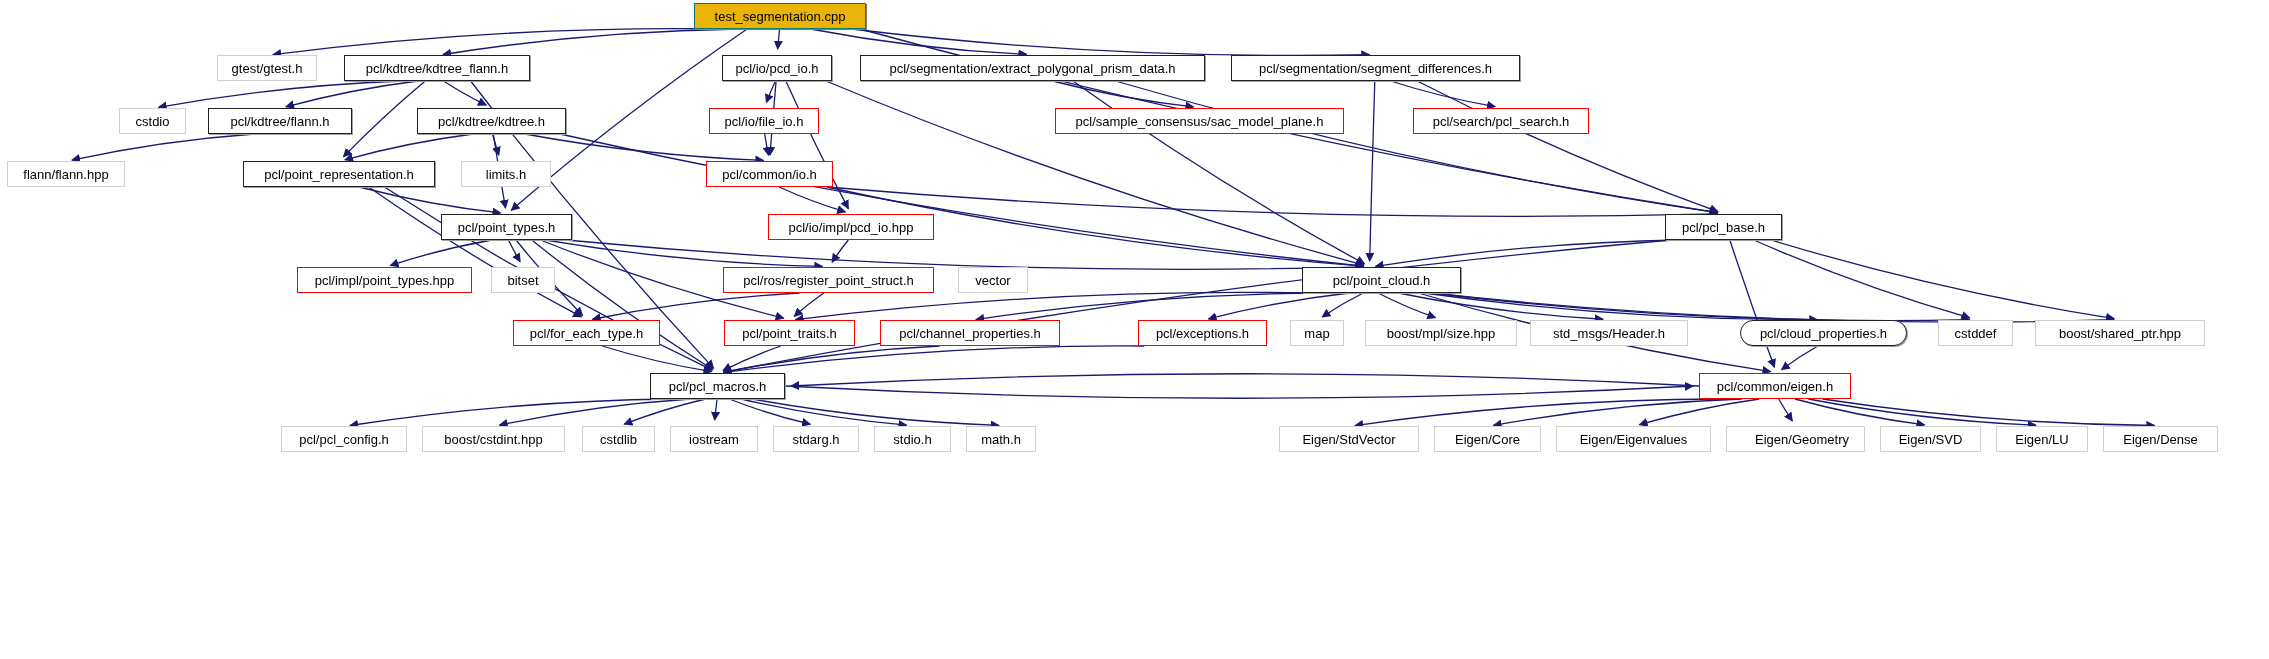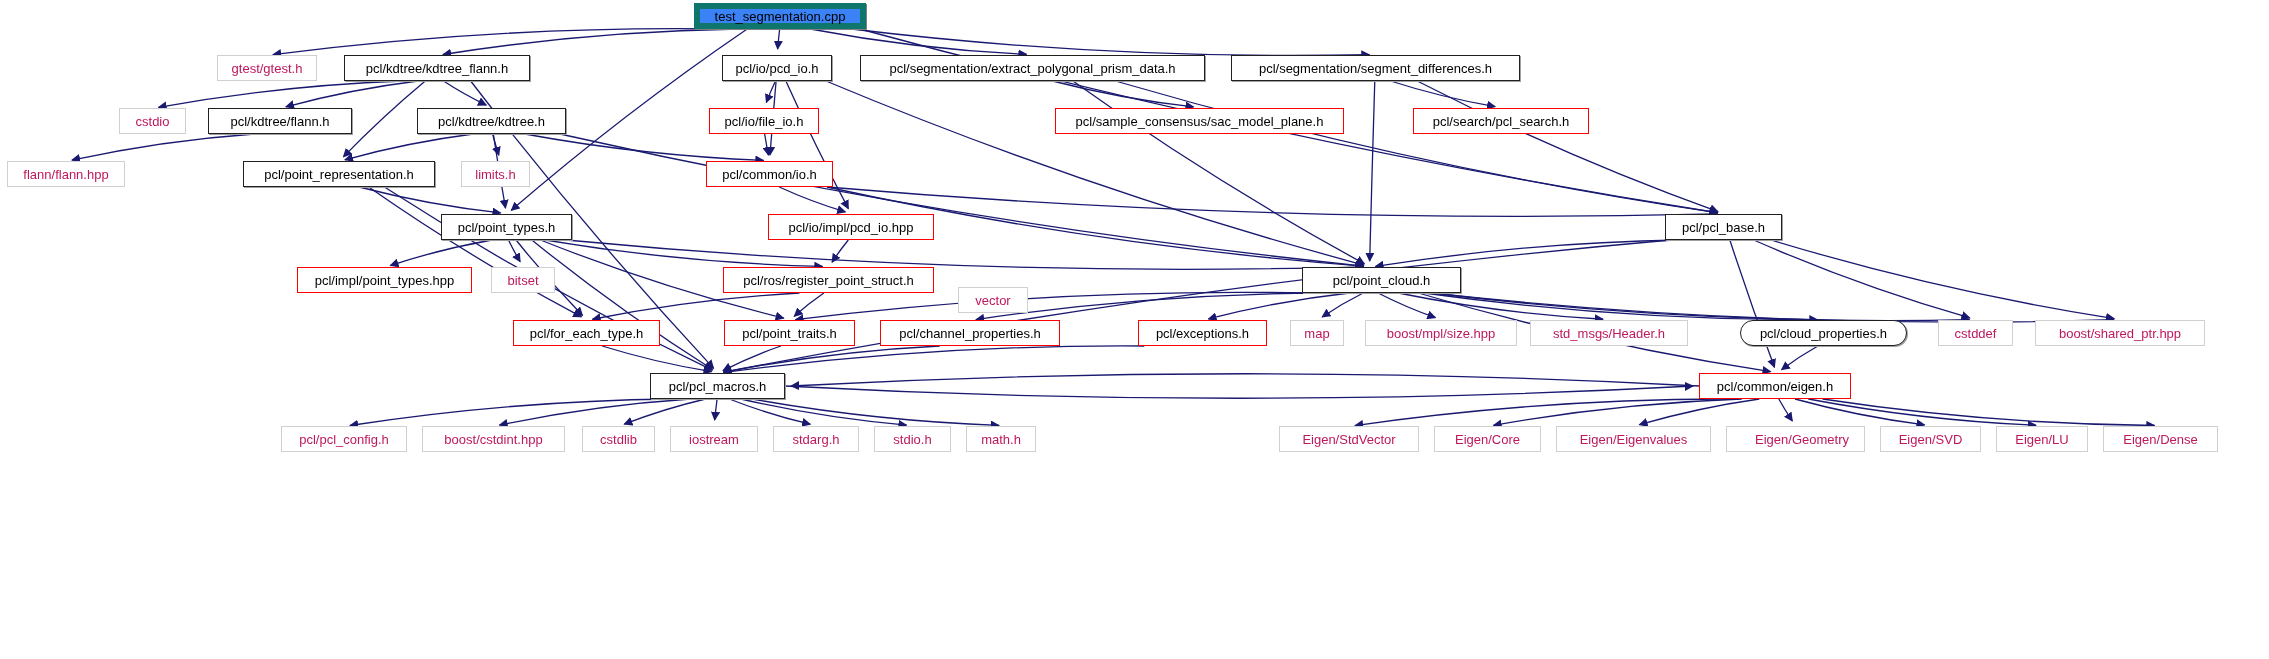--- a/index.html
+++ b/index.html
@@ -33,35 +33,35 @@
     line-height: 1;
     color: #000000;
     background: #ffffff;
     border: 1px solid #000000;
     white-space: nowrap;
     padding: 0 7px;
     height: 26px;
     z-index: 2;
   }
   .node.root {
-    background: #3b82f6;
-    border: 6px solid #0f766e;
+    background: #eab308;
+    border: 1px solid #0f766e;
     box-shadow: 1px 1px 0 #808080;
     align-items: center;
   }
   .node.solid {
     border: 1px solid #202020;
     box-shadow: 1px 1px 0 #a0a0a0;
   }
   .node.red {
     border: 1px solid #ff0000;
   }
   .node.grey {
     border: 1px solid #d0d0d0;
-    color: #be185d;
+    color: #000000;
   }
   .node-label {
     pointer-events: none;
   }
 </style>
 </head>
 <body>
 
 <div id="graph">
   <svg id="edges" xmlns="http://www.w3.org/2000/svg">
@@ -190,21 +190,21 @@
       </div>
       <div class="node red" style="left: 1413px; top: 108px; width: 176px;">
         <span class="node-label">pcl/search/pcl_search.h</span>
       </div>
       <div class="node grey" style="left: 7px; top: 161px; width: 118px;">
         <span class="node-label">flann/flann.hpp</span>
       </div>
       <div class="node solid" style="left: 243px; top: 161px; width: 192px;">
         <span class="node-label">pcl/point_representation.h</span>
       </div>
-      <div class="node grey" style="left: 461px; top: 161px; width: 69px;">
+      <div class="node grey" style="left: 461px; top: 161px; width: 90px;">
         <span class="node-label">limits.h</span>
       </div>
       <div class="node red" style="left: 706px; top: 161px; width: 127px;">
         <span class="node-label">pcl/common/io.h</span>
       </div>
       <div class="node solid" style="left: 1665px; top: 214px; width: 117px;">
         <span class="node-label">pcl/pcl_base.h</span>
       </div>
       <div class="node solid" style="left: 441px; top: 214px; width: 131px;">
         <span class="node-label">pcl/point_types.h</span>
@@ -214,21 +214,21 @@
       </div>
       <div class="node red" style="left: 297px; top: 267px; width: 175px;">
         <span class="node-label">pcl/impl/point_types.hpp</span>
       </div>
       <div class="node grey" style="left: 491px; top: 267px; width: 64px;">
         <span class="node-label">bitset</span>
       </div>
       <div class="node red" style="left: 723px; top: 267px; width: 211px;">
         <span class="node-label">pcl/ros/register_point_struct.h</span>
       </div>
-      <div class="node grey" style="left: 958px; top: 267px; width: 70px; margin-top: 20px;">
+      <div class="node grey" style="left: 958px; top: 267px; width: 70px;">
         <span class="node-label">vector</span>
       </div>
       <div class="node solid" style="left: 1302px; top: 267px; width: 159px;">
         <span class="node-label">pcl/point_cloud.h</span>
       </div>
       <div class="node red" style="left: 513px; top: 320px; width: 147px;">
         <span class="node-label">pcl/for_each_type.h</span>
       </div>
       <div class="node red" style="left: 724px; top: 320px; width: 131px;">
         <span class="node-label">pcl/point_traits.h</span>

